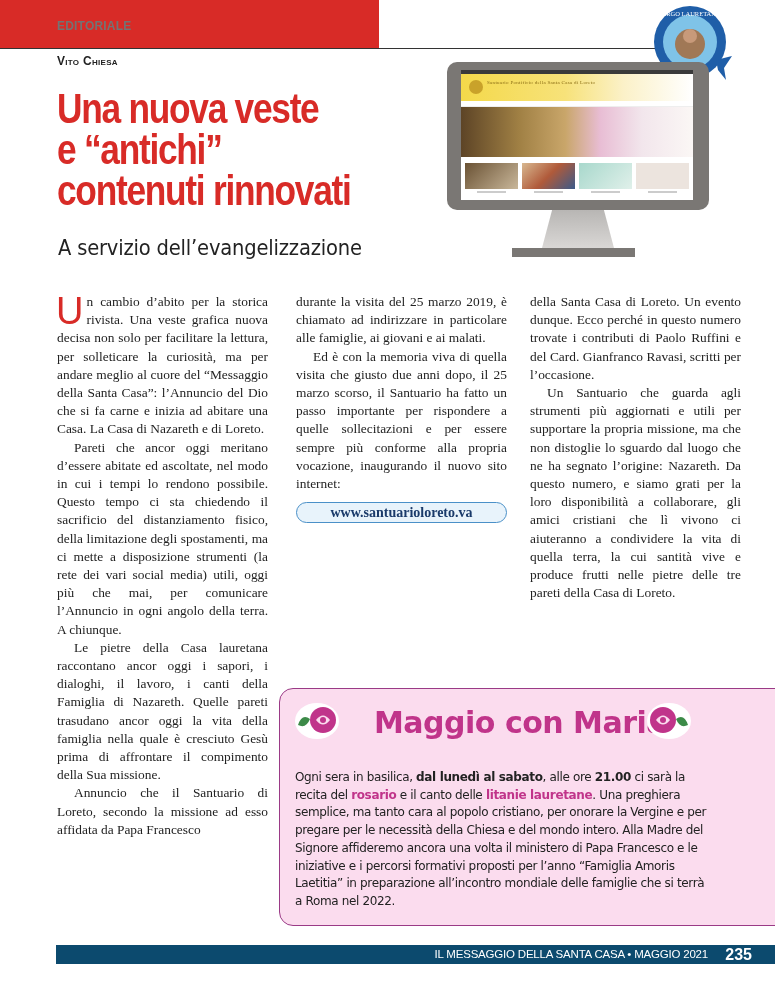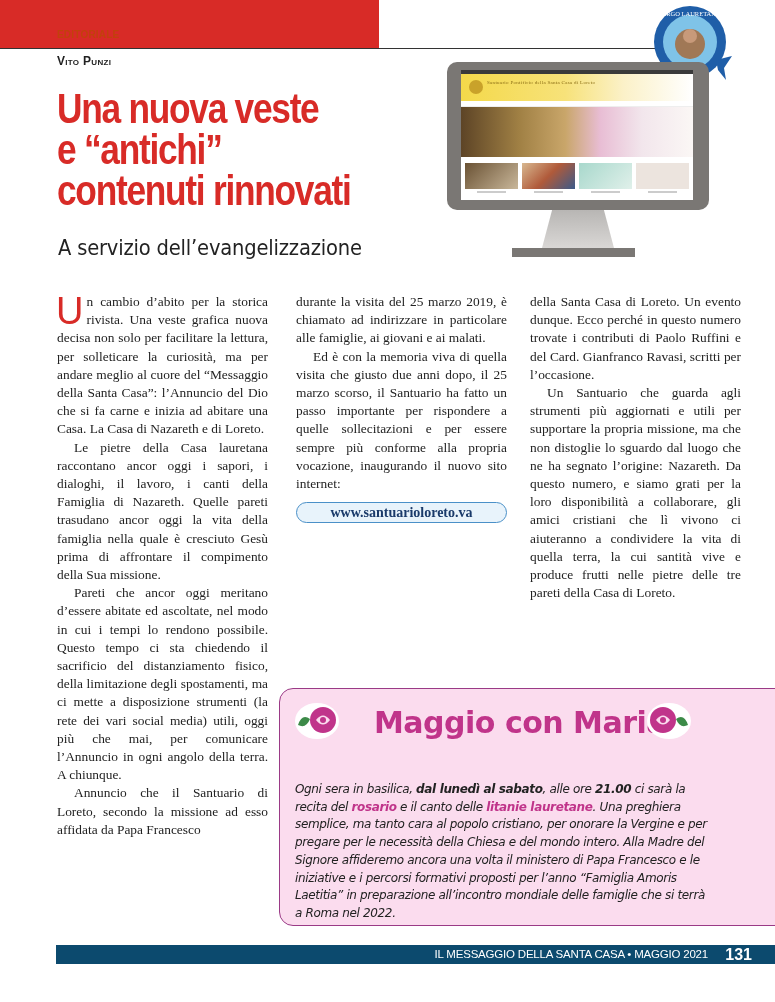--- a/index.html
+++ b/index.html
@@ -1,20 +1,20 @@
 <!DOCTYPE html>
 <html><head>
 <meta charset="utf-8">
 <style>
   * { box-sizing: border-box; margin: 0; padding: 0; }
   html, body { width: 775px; height: 1002px; background: #ffffff; overflow: hidden; }
   body { position: relative; font-family: "Liberation Serif", serif; color: #222; }
 
   .top-red { position: absolute; left: 0; top: 0; width: 379px; height: 49px; background: #d82b27; }
-  .section-label { position: absolute; left: 57px; top: 29px; color: #c2410c; font-family: "Liberation Sans", sans-serif; font-weight: bold; font-size: 10px; letter-spacing: 0.2px; }
+  .section-label { position: absolute; left: 57px; top: 19px; color: #737373; font-family: "Liberation Sans", sans-serif; font-weight: bold; font-size: 12px; letter-spacing: 0.2px; }
   .top-rule { position: absolute; left: 0; top: 48px; width: 710px; height: 1px; background: #333; }
   .author { position: absolute; left: 57px; top: 54px; font-family: "Liberation Sans", sans-serif; font-weight: bold; font-size: 12px; color: #222; font-variant: small-caps; letter-spacing: 0.3px; }
 
   .badge { position: absolute; left: 650px; top: 2px; width: 84px; height: 84px; }
 
   .title { position: absolute; left: 57px; top: 88px; width: 400px; color: #d82b27; font-family: "Liberation Sans", sans-serif; font-weight: bold; font-size: 42px; line-height: 41px; letter-spacing: -1.5px; transform: scaleX(0.84); transform-origin: left top; white-space: nowrap; }
   .subtitle { position: absolute; left: 58px; top: 236px; font-family: "DejaVu Sans", sans-serif; font-size: 21px; color: #222; letter-spacing: -0.2px; transform: scaleX(0.93); transform-origin: left top; white-space: nowrap; }
 
   .monitor { position: absolute; left: 447px; top: 62px; width: 262px; height: 148px; background: #7a7774; border-radius: 10px; }
   .monitor .screen { position: absolute; left: 14px; top: 8px; width: 232px; height: 130px; background: #fff; overflow: hidden; }
@@ -38,35 +38,35 @@
   .col2 { left: 296px; }
   .col3 { left: 498px; margin-left: 32px; }
   .dropcap { float: left; font-family: "Liberation Sans", sans-serif; color: #d82b27; font-size: 38px; line-height: 32px; margin: 2px 3px 0 -1px; }
   .url-box { margin: 9px 0 9px 0; border: 1px solid #4a90c8; border-radius: 11px; background: #e8f3fb; text-align: center; font-weight: bold; color: #1a3a6a; font-size: 14px; line-height: 19px; text-indent: 0; }
 
   .pink-box { position: absolute; left: 279px; top: 688px; width: 510px; height: 238px; background: #fbdcee; border: 1.5px solid #9a3a86; border-radius: 14px; }
   .pink-title { position: absolute; left: 0; top: 16px; width: 480px; text-align: center; font-family: "DejaVu Sans", sans-serif; font-size: 30px; color: #c0348a; font-weight: bold; letter-spacing: -0.5px; }
   .rose { position: absolute; top: 12px; width: 46px; height: 40px; }
   .rose-left { left: 14px; }
   .rose-right { left: 366px; }
-  .pink-text { position: absolute; left: 15px; top: 92px; width: 412px; font-family: "DejaVu Sans", sans-serif; font-style: italic; font-size: 12px; line-height: 17.7px; color: #222; letter-spacing: -0.35px; }
+  .pink-text { position: absolute; left: 15px; top: 80px; width: 412px; font-family: "DejaVu Sans", sans-serif; font-size: 12px; line-height: 17.7px; color: #222; letter-spacing: -0.35px; }
   .pink-text b { font-weight: bold; }
   .pink-text .mag { color: #c0348a; font-weight: bold; }
 
   .footer-bar { position: absolute; left: 56px; top: 945px; width: 722px; height: 19px; background: #0c4a6e; }
   .footer-text { position: absolute; right: 70px; top: 2px; color: #fff; font-family: "Liberation Sans", sans-serif; font-size: 11.5px; line-height: 15px; letter-spacing: -0.2px; white-space: nowrap; }
   .page-num { position: absolute; right: 26px; top: 0px; color: #fff; font-family: "Liberation Sans", sans-serif; font-weight: bold; font-size: 16px; line-height: 19px; }
 </style>
 </head>
 <body>
 
 <div class="top-red"></div>
 <div class="section-label">EDITORIALE</div>
 <div class="top-rule"></div>
-<div class="author">Vito Punzi</div>
+<div class="author">Vito Chiesa</div>
 
 <svg class="badge" viewBox="0 0 84 84">
   <circle cx="40" cy="40" r="36" fill="#1f5ea8"></circle>
   <circle cx="40" cy="40" r="27" fill="#7fc3e8"></circle>
   <circle cx="40" cy="42" r="15" fill="#a07856"></circle>
   <circle cx="40" cy="34" r="7" fill="#c89a7a"></circle>
   <path d="M66 58 L82 54 L74 66 L76 78 L68 68 Z" fill="#1f5ea8"></path>
   <text x="40" y="14" font-size="6.5" fill="#fff" text-anchor="middle" font-family="Liberation Serif, serif">VIRGO LAURETANA</text>
 </svg>
 
@@ -98,22 +98,22 @@
         <div></div>
         <div></div>
       </div>
   </div>
 </div>
 <div class="stand-neck"></div>
 <div class="stand-base"></div>
 
 <div class="col col1">
   <p class="noindent"><span class="dropcap">U</span><span>n cambio d’abito per la storica rivista. Una veste grafica nuova decisa non solo per facilitare la lettura, per solleticare la curiosità, ma per andare meglio al cuore del “Messaggio della Santa Casa”: l’Annuncio del Dio che si fa carne e inizia ad abitare una Casa. La Casa di Nazareth e di Loreto.</span></p>
+  <p>Pareti che ancor oggi meritano d’essere abitate ed ascoltate, nel modo in cui i tempi lo rendono possibile. Questo tempo ci sta chiedendo il sacrificio del distanziamento fisico, della limitazione degli spostamenti, ma ci mette a disposizione strumenti (la rete dei vari social media) utili, oggi più che mai, per comunicare l’Annuncio in ogni angolo della terra. A chiunque.</p>
   <p>Le pietre della Casa lauretana raccontano ancor oggi i sapori, i dialoghi, il lavoro, i canti della Famiglia di Nazareth. Quelle pareti trasudano ancor oggi la vita della famiglia nella quale è cresciuto Gesù prima di affrontare il compimento della Sua missione.</p>
-  <p>Pareti che ancor oggi meritano d’essere abitate ed ascoltate, nel modo in cui i tempi lo rendono possibile. Questo tempo ci sta chiedendo il sacrificio del distanziamento fisico, della limitazione degli spostamenti, ma ci mette a disposizione strumenti (la rete dei vari social media) utili, oggi più che mai, per comunicare l’Annuncio in ogni angolo della terra. A chiunque.</p>
   <p>Annuncio che il Santuario di Loreto, secondo la missione ad esso affidata da Papa Francesco</p>
 </div>
 
 <div class="col col2">
   <p class="noindent">durante la visita del 25 marzo 2019, è chiamato ad indirizzare in particolare alle famiglie, ai giovani e ai malati.</p>
   <p>Ed è con la memoria viva di quella visita che giusto due anni dopo, il 25 marzo scorso, il Santuario ha fatto un passo importante per rispondere a quelle sollecitazioni e per essere sempre più conforme alla propria vocazione, inaugurando il nuovo sito internet:</p>
   <div class="url-box">www.santuarioloreto.va</div>
 </div>
 
 <div class="col col3">
@@ -135,14 +135,14 @@
     <path d="M42 24 Q38 12 30 18 Q34 28 42 24 Z" fill="#3c8a48"></path>
     <circle cx="17" cy="19" r="13" fill="#c0348a"></circle>
     <path d="M10 19 Q17 10 24 19 Q17 28 10 19 Z" fill="#fbdcee"></path>
     <circle cx="17" cy="19" r="3" fill="#c0348a"></circle>
   </svg>
   <div class="pink-text"><span>Ogni sera in basilica, </span><b>dal lunedì al sabato</b><span>, alle ore </span><b>21.00</b><span> ci sarà la recita del </span><span class="mag">rosario</span><span> e il canto delle </span><span class="mag">litanie lauretane</span><span>. Una preghiera semplice, ma tanto cara al popolo cristiano, per onorare la Vergine e per pregare per le necessità della Chiesa e del mondo intero. Alla Madre del Signore affideremo ancora una volta il ministero di Papa Francesco e le iniziative e i percorsi formativi proposti per l’anno “Famiglia Amoris Laetitia” in preparazione all’incontro mondiale delle famiglie che si terrà a Roma nel 2022.</span></div>
 </div>
 
 <div class="footer-bar">
   <span class="footer-text">IL MESSAGGIO DELLA SANTA CASA • MAGGIO 2021</span>
-  <span class="page-num">131</span>
+  <span class="page-num">235</span>
 </div>
 
 </body></html>

